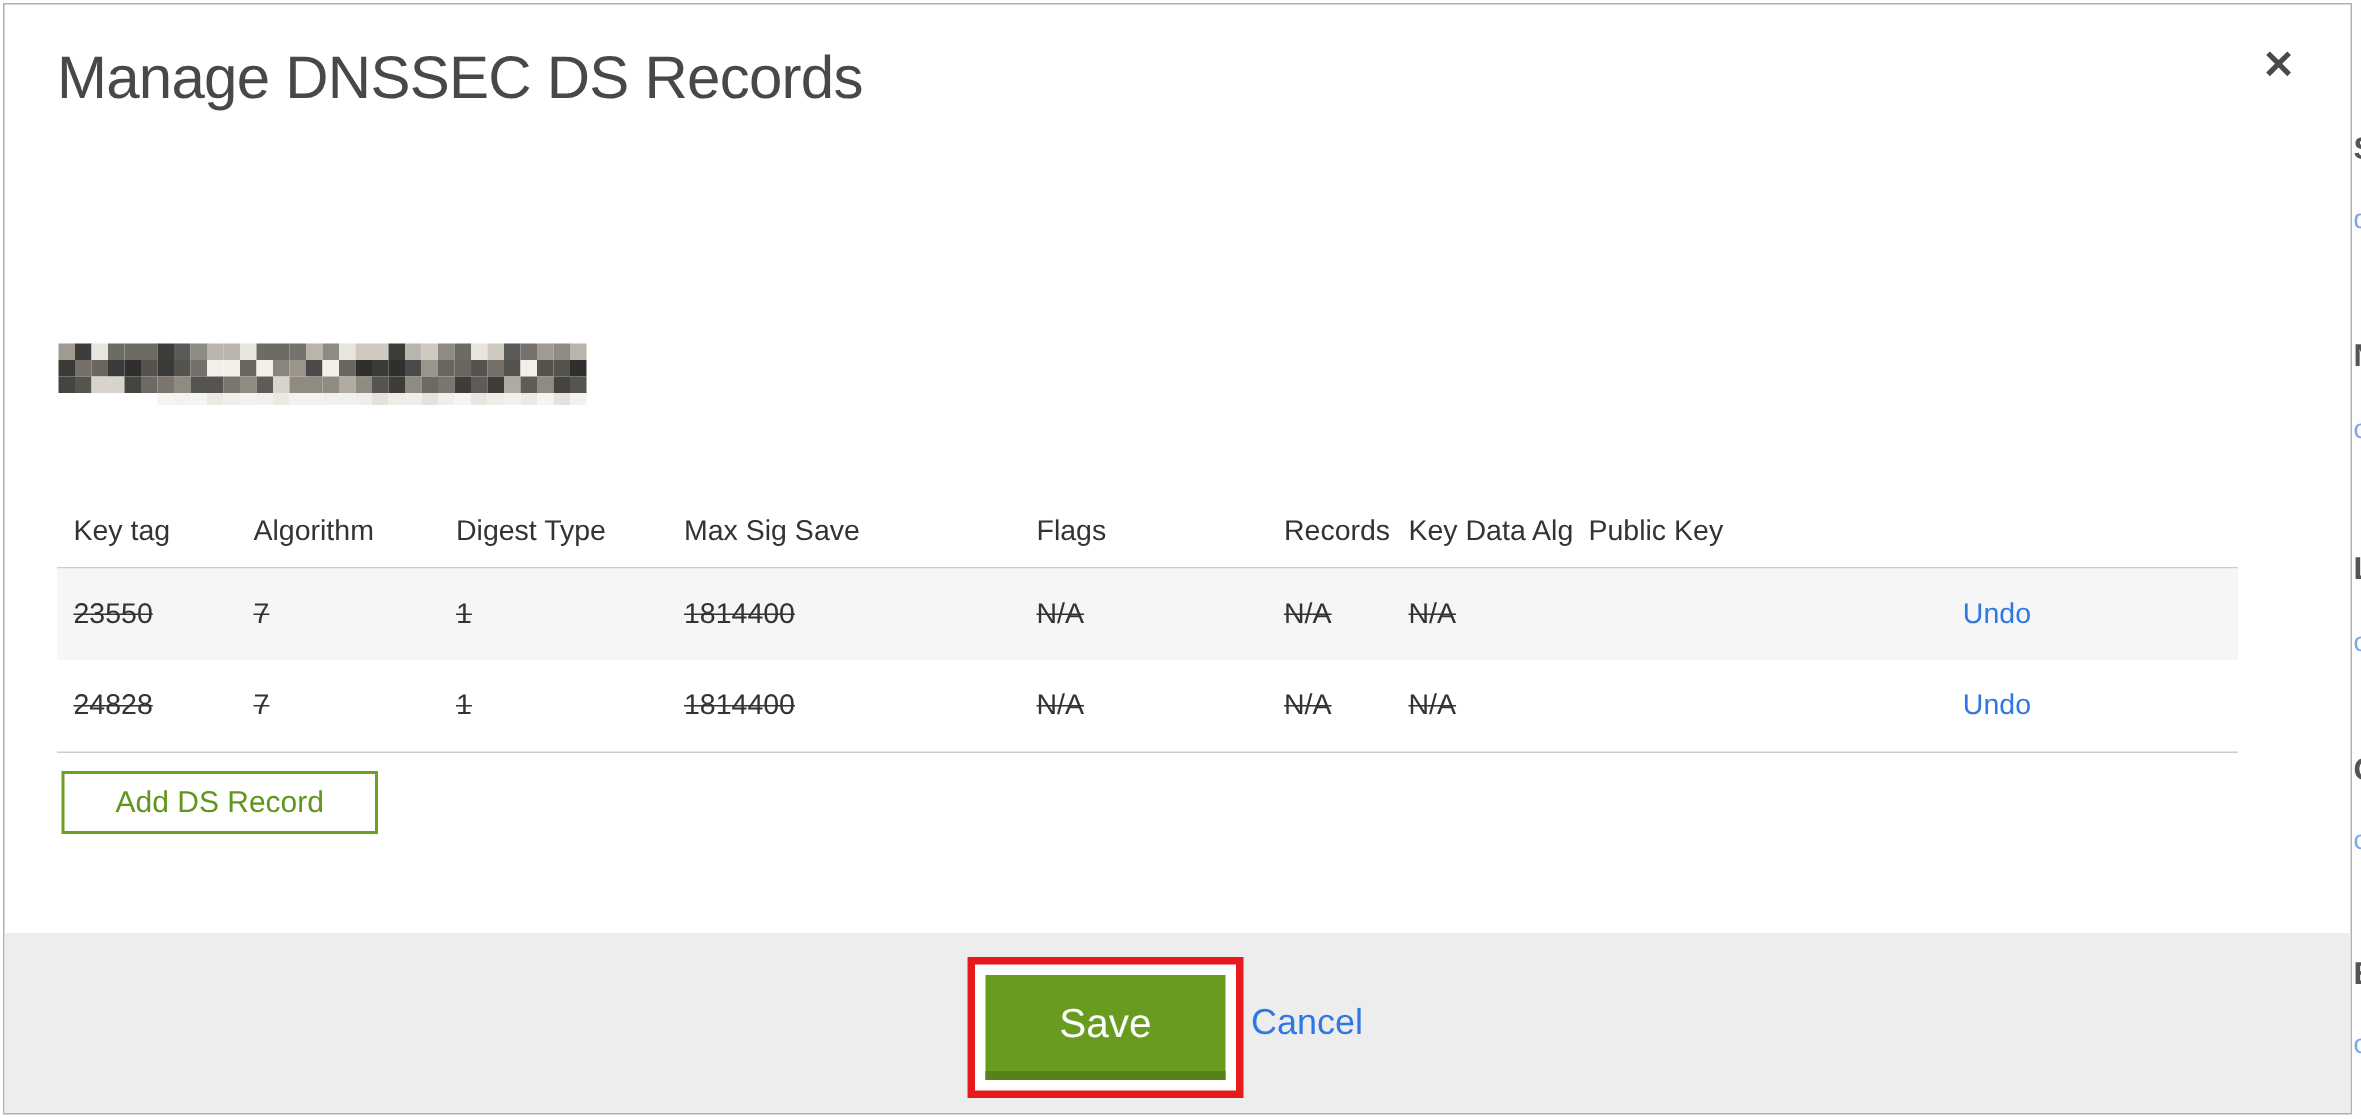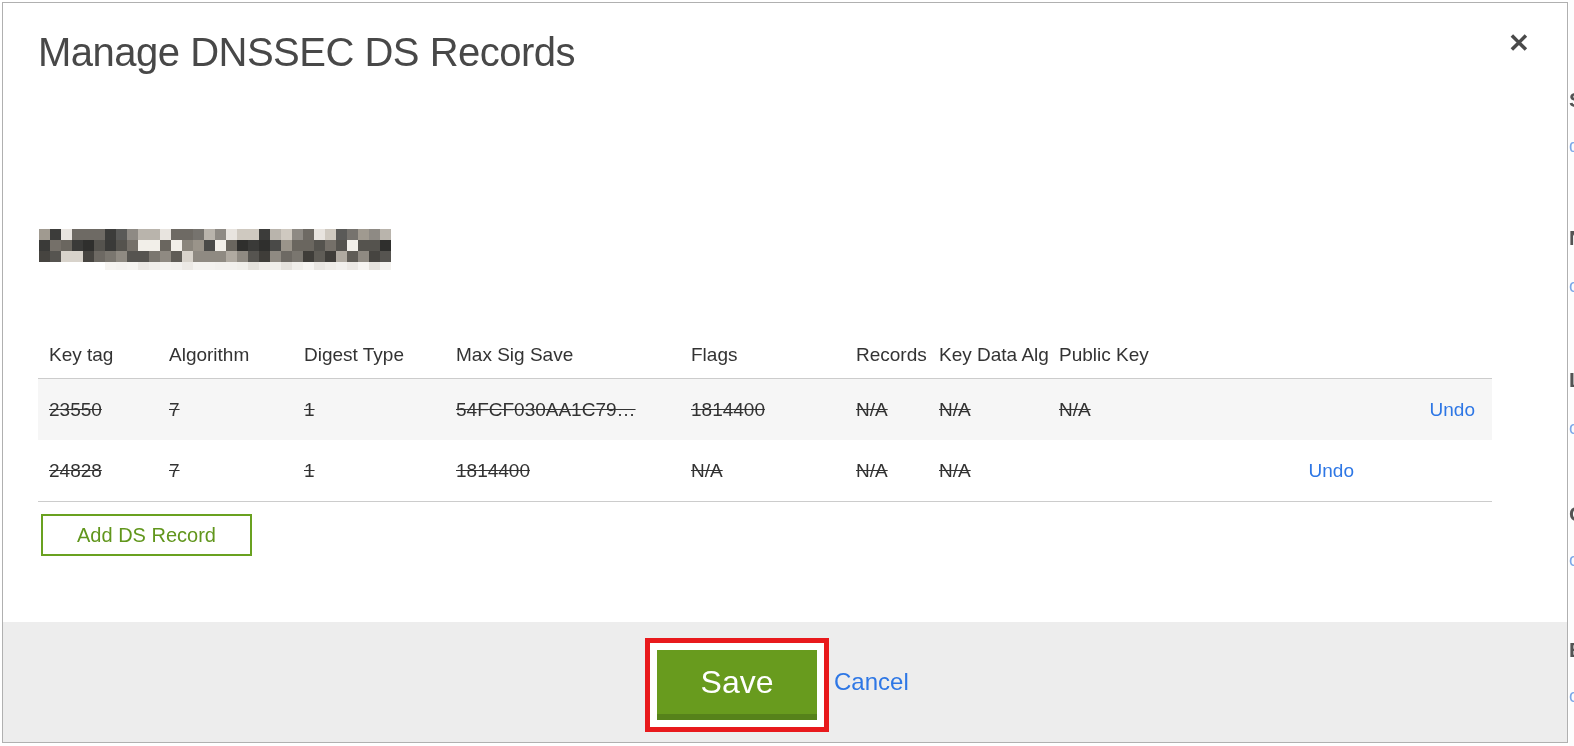--- a/index.html
+++ b/index.html
@@ -31,21 +31,21 @@
   .trow { height:61px; }
   .trow.stripe { background:#f6f6f6; }
   .trow .cell { text-decoration:line-through; }
   .trow .cell-action { text-decoration:none; text-align:right; padding-right:17px; }
   .link { color:#2e77e5; cursor:pointer; text-decoration:none; }
 
   .add-ds-btn { position:absolute; left:38px; top:511px; width:211px; height:42px; background:#fff; border:2px solid #69a120; color:#61961c; font-size:20px; font-family:"Liberation Sans", sans-serif; display:flex; align-items:center; justify-content:center; cursor:pointer; }
 
   .modal-footer { position:absolute; left:0; top:619px; width:1564px; height:120px; background:#ededed; }
   .save-annotation { position:absolute; left:642px; top:16px; width:184px; height:94px; border:5px solid #e8191c; background:#fff; padding:7px; }
-  .save-btn { width:100%; height:100%; background:#689b1e; border:none; border-bottom:6px solid #56821a; color:#fff; font-size:32px; font-family:"Liberation Sans", sans-serif; cursor:pointer; }
+  .save-btn { width:100%; height:100%; background:#689b1e; border:none; border-bottom:6px solid #56821a; color:#fff; font-size:27px; font-family:"Liberation Sans", sans-serif; cursor:pointer; }
   .cancel-link { position:absolute; left:831px; top:46px; font-size:24px; }
 </style>
 </head>
 <body>
 
 <div class="page">
 
   <div class="bg-sliver">
       <span class="frag-bold" style="top: 88px;">S</span>
       <span class="frag-link" style="top: 136px;">d</span>
@@ -77,21 +77,20 @@
         <div class="hcell">Records</div>
         <div class="hcell">Key Data Alg</div>
         <div class="hcell">Public Key</div>
         <div class="hcell"></div>
       </div>
       <div class="tbody">
         <div class="tgrid trow stripe">
           <div class="cell">23550</div>
           <div class="cell">7</div>
           <div class="cell">1</div>
-          <div class="cell">54FCF030AA1C79…</div>
           <div class="cell">1814400</div>
           <div class="cell">N/A</div>
           <div class="cell">N/A</div>
           <div class="cell">N/A</div>
           <div class="cell"></div>
           <div class="cell cell-action"><a class="link">Undo</a></div>
         </div>
         <div class="tgrid trow">
           <div class="cell">24828</div>
           <div class="cell">7</div>

